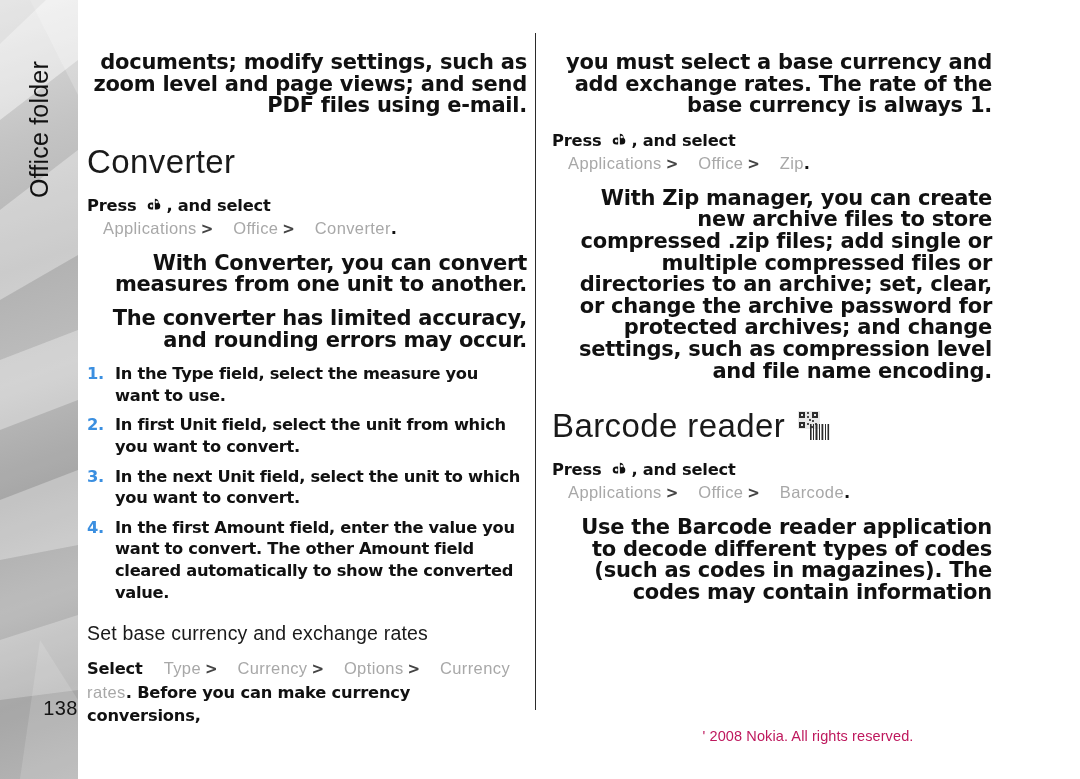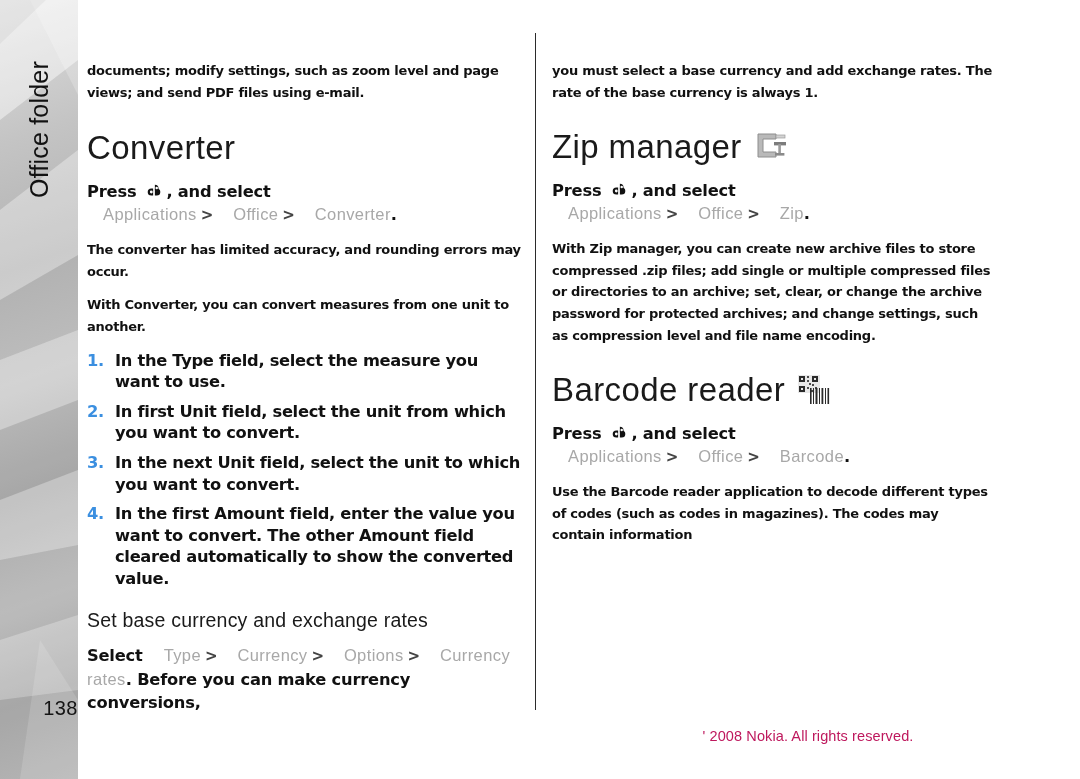--- a/index.html
+++ b/index.html
@@ -81,25 +81,26 @@
     top: 52px;
     width: 440px;
   }
   #col-left  { left: 9px; }
   #col-right { left: 474px; }
 
   
   .body-para {
     font-family: "DejaVu Sans", sans-serif;
     font-weight: bold;
-    font-size: 13px;
+    font-size: 21px;
     line-height: 21.6px;
     color: #111111;
-    margin: 8px 0 12px 0;
+    margin: 0 0 12px 0;
     letter-spacing: -0.25px;
+    text-align: right;
   }
 
   h1.section-title {
     font-family: "Liberation Sans", sans-serif;
     font-weight: normal;
     font-size: 33px;
     line-height: 36px;
     color: #1a1a1a;
     margin: 26px 0 14px 0;
     letter-spacing: 0.4px;
@@ -270,23 +271,23 @@
           <path d="M3 10a4 4 0 0 1 4-4h2v8H7a4 4 0 0 1-4-4z" fill="#111"></path>
           <path d="M11 2a4 4 0 0 1 4 4v2h-4V2z" fill="#111"></path>
           <path d="M17 10a4 4 0 0 1-4 4h-2v-8h2a4 4 0 0 1 4 4z" fill="#111"></path>
           <circle cx="13" cy="5.5" r="1.4" fill="#fff"></circle>
           <circle cx="7" cy="10" r="1.6" fill="#fff"></circle>
         </svg>
       </span><span class="b">, and select</span>
       <span class="ui-path">Applications</span><span class="sep">&gt;</span><span class="ui-path">Office</span><span class="sep">&gt;</span><span class="ui-path">Converter</span><span class="dot">.</span>
     </p>
 
+    <p class="body-para">With Converter, you can convert measures from one unit to another.</p>
+
     <p class="body-para">The converter has limited accuracy, and rounding errors may occur.</p>
-
-    <p class="body-para">With Converter, you can convert measures from one unit to another.</p>
 
     <ol class="steps">
       <li>
         <span class="num">1.</span>
         <span>In the Type field, select the measure you want to use.</span>
       </li>
       <li>
         <span class="num">2.</span>
         <span>In first Unit field, select the unit from which you want to convert.</span>
       </li>
@@ -307,32 +308,20 @@
       <span class="ui-path">Type</span><span class="sep">&gt;</span><span class="ui-path">Currency</span><span class="sep">&gt;</span><span class="ui-path">Options</span><span class="sep">&gt;</span><span class="ui-path">Currency rates</span><span class="b">. Before you can make currency conversions,</span>
     </p>
 
   </div>
 
   <div class="column" id="col-right">
 
     <p class="body-para">you must select a base currency and add exchange rates. The rate of the base currency is always 1.</p>
 
 
-    <h1 class="section-title">
-      <span>Zip manager</span>
-      <span class="title-icon">
-        <svg viewBox="0 0 34 32" width="34" height="32">
-          <path d="M4 3 h18 v5 h-13 v13 h13 v5 h-18 z" fill="#b9b9b9" stroke="#8e8e8e" stroke-width="1"></path>
-          <rect x="20" y="11" width="12" height="3.4" fill="#7c7c7c"></rect>
-          <rect x="24.3" y="13" width="2.6" height="10" fill="#9a9a9a"></rect>
-          <rect x="21" y="22" width="9.4" height="2.6" fill="#8a8a8a"></rect>
-          <rect x="22" y="4" width="9" height="3" fill="#d3d3d3" stroke="#9b9b9b" stroke-width="0.7"></rect>
-        </svg>
-      </span>
-    </h1>
 
     <p class="press-line">
       <span class="b">Press</span>
       <span class="key-icon">
         <svg viewBox="0 0 20 20" width="18" height="18">
           <path d="M3 10a4 4 0 0 1 4-4h2v8H7a4 4 0 0 1-4-4z" fill="#111"></path>
           <path d="M11 2a4 4 0 0 1 4 4v2h-4V2z" fill="#111"></path>
           <path d="M17 10a4 4 0 0 1-4 4h-2v-8h2a4 4 0 0 1 4 4z" fill="#111"></path>
           <circle cx="13" cy="5.5" r="1.4" fill="#fff"></circle>
           <circle cx="7" cy="10" r="1.6" fill="#fff"></circle>

